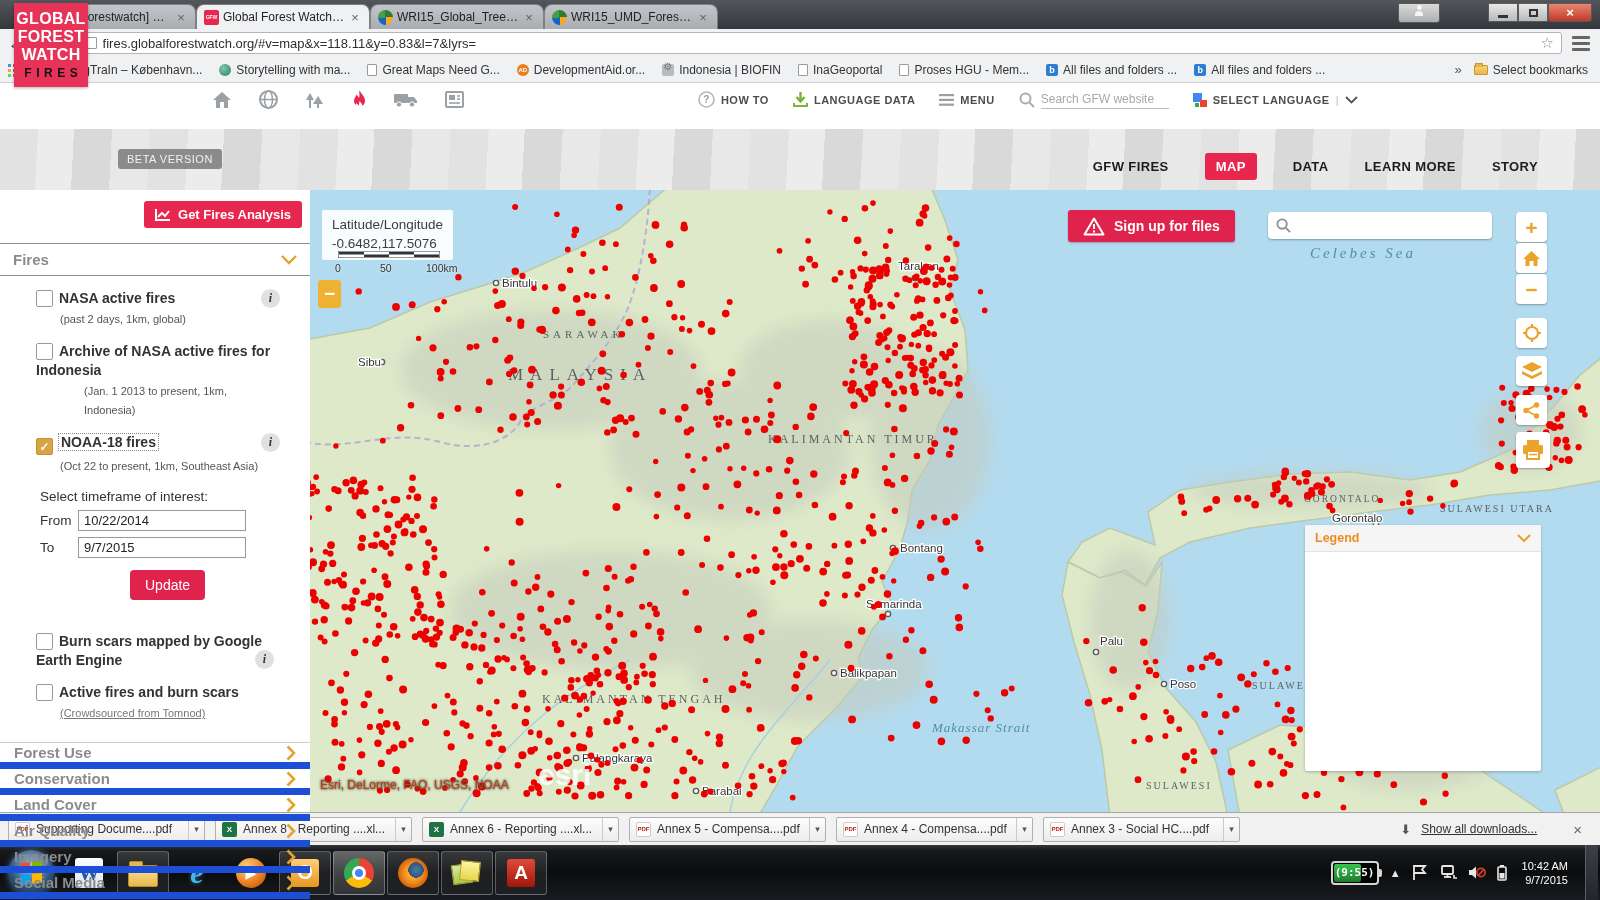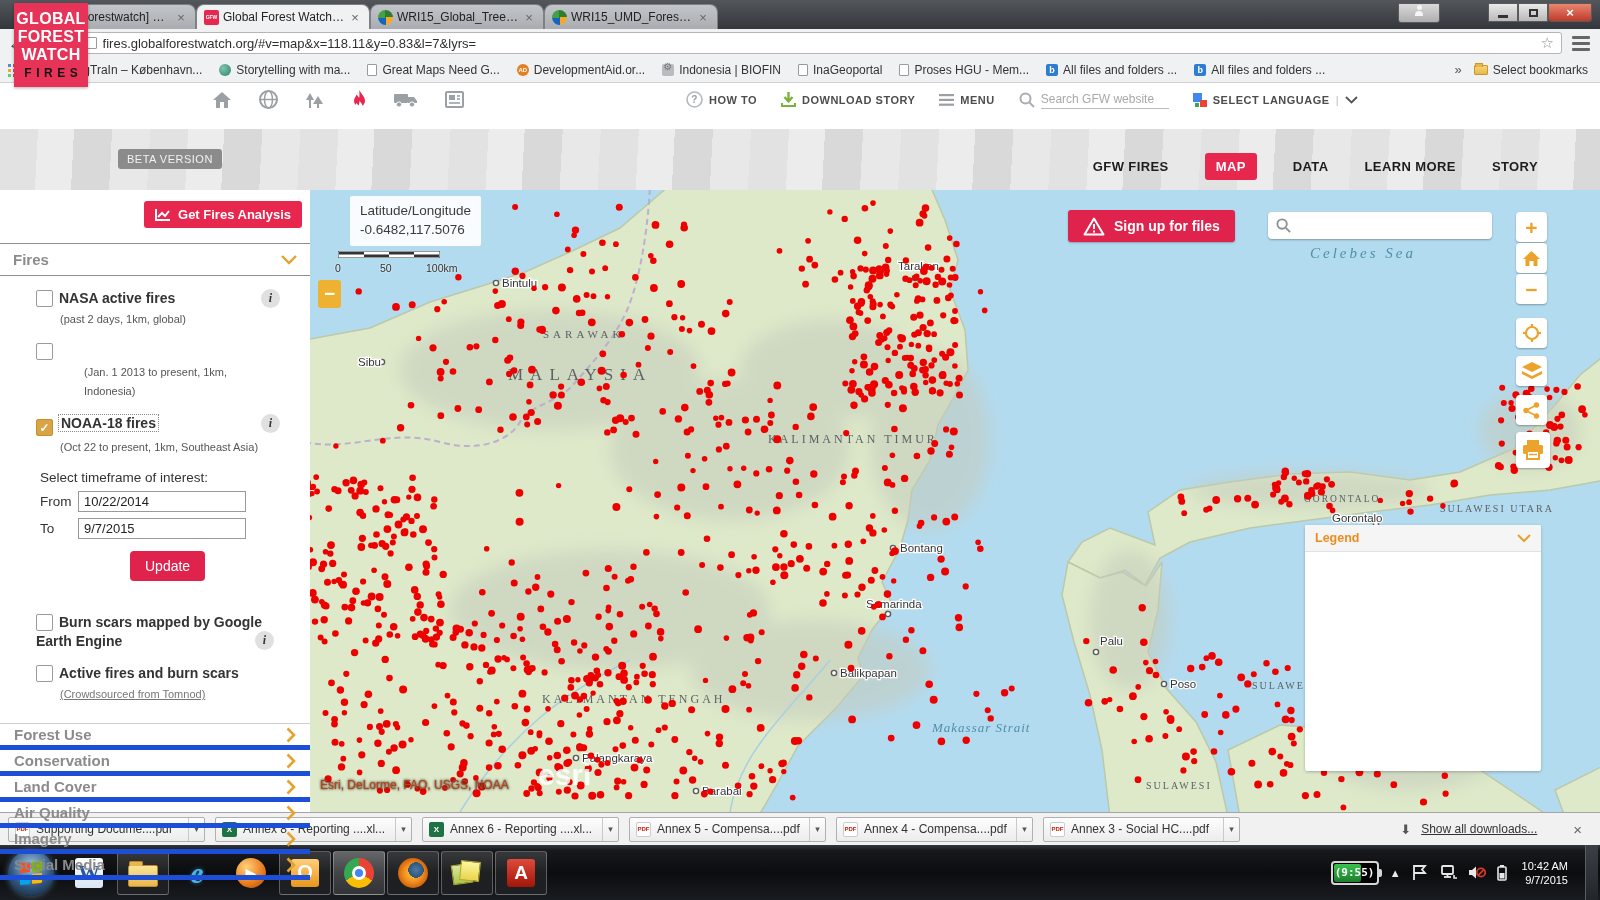--- a/index.html
+++ b/index.html
@@ -115,28 +115,28 @@
   .info-ic.low { top:auto; bottom:1px; }
   .noaa-label { outline:1px dotted #888; padding:0 2px; }
   .tf-block { padding-left:40px; margin-top:4px; font-size:13.5px; color:#333; }
   .tf-row { margin-top:6px; display:flex; align-items:center; }
   .tf-row label { width:38px; }
   .tf-row input { width:168px; height:21px; border:1px solid #999; font-size:13px; padding:0 5px; font-family:inherit; color:#222; }
   .update-btn { margin:12px 0 0 90px; background:#e0234c; color:#fff; border:none; border-radius:4px;
     padding:7px 15px; font-size:14px; font-family:inherit; }
   .extra { margin-top:19px; }
   .sections { margin-top:19px; border-top:1px solid #cfcfcf; }
-  .sec-row { height:26px; display:flex; align-items:center; padding:0 14px; border-bottom:5px solid #1d4ed8;
+  .sec-row { height:26px; display:flex; align-items:center; padding:0 14px; border-bottom:7px solid #1d4ed8;
     color:#8b8b8b; font-weight:bold; font-size:15px; }
 
   
   .map { position:absolute; top:190px; left:310px; right:0; bottom:88px; background:#b3dbef; overflow:hidden; }
   .map svg.basemap { position:absolute; top:0; left:0; }
-  .latlon { position:absolute; left:12px; top:6px; background:rgba(255,255,255,.92); padding:5px 10px 7px;
-    font-size:13.5px; color:#3c3c3c; line-height:19px; border-radius:2px;margin-left:28px; }
+  .latlon { position:absolute; left:12px; top:20px; background:rgba(255,255,255,.92); padding:5px 10px 7px;
+    font-size:13.5px; color:#3c3c3c; line-height:19px; border-radius:2px; }
   .scalebar { position:absolute; left:28px; top:58px; width:130px; font-size:10.5px; color:#323232; }
   .scale-nums { position:relative; height:12px; margin-top:2px; text-shadow:0 0 2px #fff; }
   .scale-nums span { position:absolute; top:0; }
   .collapse-btn { position:absolute; left:8px; top:90px; width:23px; height:28px; background:#efb132;
     color:#fff; font-size:19px; font-weight:bold; border:none; border-radius:3px; line-height:26px; text-align:center; padding:0; }
   .alerts-btn { position:absolute; left:758px; top:20px; height:32px; background:#e0234c; color:#fff;
     border:none; border-radius:3px; font-size:14px; font-weight:bold; font-family:inherit;
     display:flex; align-items:center; gap:9px; padding:0 15px; box-shadow:0 1px 2px rgba(0,0,0,.25); }
   .map-search { position:absolute; left:958px; top:22px; width:224px; height:27px; background:#fff;
     border-radius:4px; box-shadow:0 1px 2px rgba(0,0,0,.3); display:flex; align-items:center; padding:0 8px; gap:6px; }
@@ -357,21 +357,21 @@
           <circle cx="8.5" cy="8.5" r="7.5" fill="none" stroke="#b5b8bb" stroke-width="1.6"></circle>
           <text x="8.5" y="12" text-anchor="middle" font-size="10" font-weight="bold" fill="#9aa0a4" font-family="Liberation Sans, sans-serif">?</text>
         </svg>
       <span>HOW TO</span>
     </span>
     <span class="st-item">
       <svg width="15" height="16" viewBox="0 0 15 16">
           <path d="M7.5 0 V8 M3.5 5 L7.5 9.5 L11.5 5" stroke="#7bb13c" stroke-width="2.4" fill="none"></path>
           <path d="M1 11 V14 H14 V11" stroke="#7bb13c" stroke-width="2" fill="none"></path>
         </svg>
-      <span>DOWNLOAD STORY</span>
+      <span>LANGUAGE DATA</span>
     </span>
     <span class="st-item">
       <svg width="15" height="12" viewBox="0 0 15 12">
           <rect width="15" height="2.2" fill="#9aa0a4"></rect>
           <rect y="4.8" width="15" height="2.2" fill="#9aa0a4"></rect>
           <rect y="9.6" width="15" height="2.2" fill="#9aa0a4"></rect>
         </svg>
       <span>MENU</span>
     </span>
     <span class="st-item">
@@ -429,21 +429,21 @@
         <path d="M1 1 L8 8 L15 1" stroke="#e3a32e" stroke-width="2.4" fill="none"></path>
       </svg>
   </div>
   <div class="layers">
     <div class="layer-row">
       <span class="cb"></span><span>NASA active fires</span>
       <span class="info-ic">i</span>
       <div class="layer-sub">(past 2 days, 1km, global)</div>
     </div>
     <div class="layer-row" style="width:262px">
-      <span class="cb"></span>
+      <span class="cb"></span><span>Archive of NASA active fires for Indonesia</span>
       <div class="layer-sub" style="margin-left:48px">(Jan. 1 2013 to present, 1km, Indonesia)</div>
     </div>
     <div class="layer-row">
       <span class="cb checked">✓</span><span class="noaa-label">NOAA-18 fires</span>
       <span class="info-ic">i</span>
       <div class="layer-sub">(Oct 22 to present, 1km, Southeast Asia)</div>
     </div>
   </div>
   <div class="tf-block">
     <div>Select timeframe of interest:</div>

